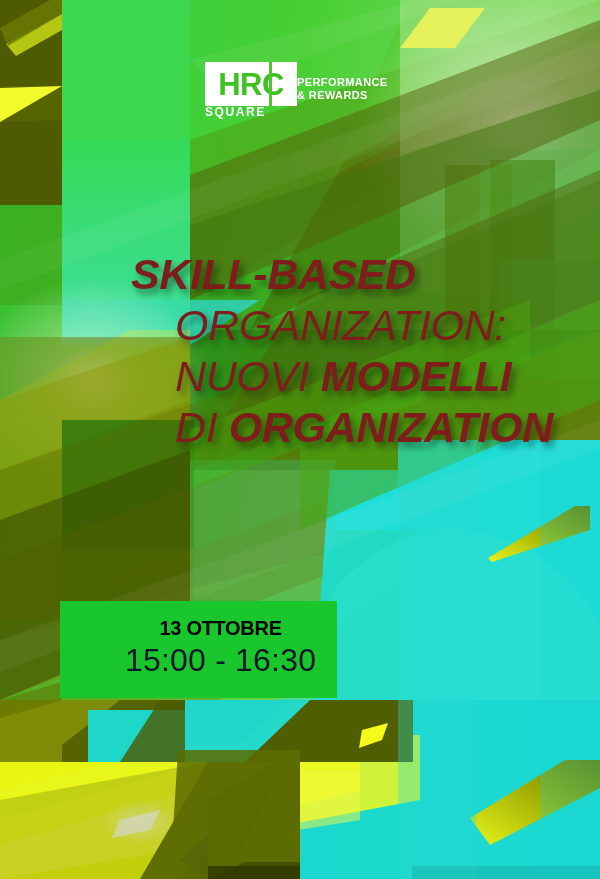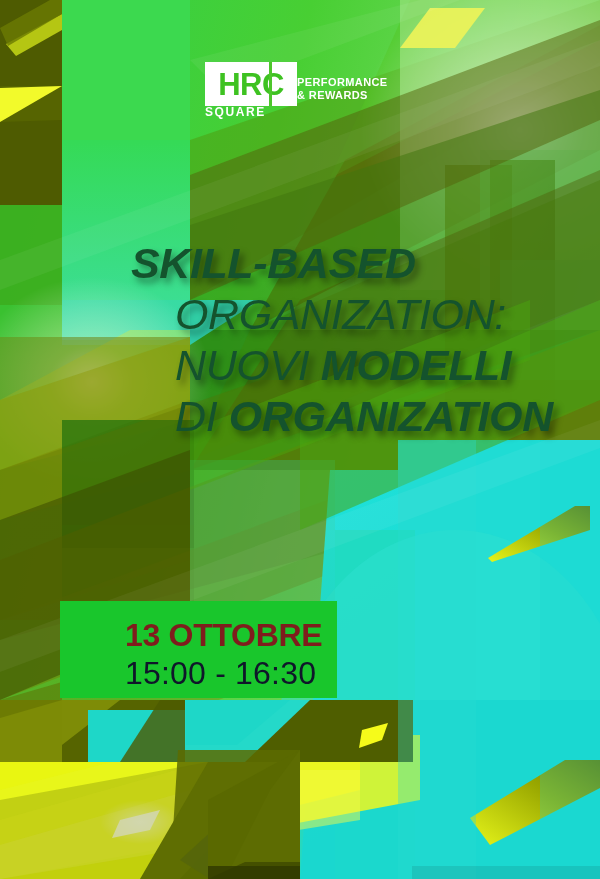--- a/index.html
+++ b/index.html
@@ -80,23 +80,23 @@
     font-weight: bold;
     letter-spacing: 0.4px;
     line-height: 1.22;
   }
   .logo-tagline span { display: block; }
 
   
   .headline {
     position: absolute;
     left: 131px;
-    top: 238px;
+    top: 249px;
     z-index: 40;
-    color: #14532d;
+    color: #7f1d1d;
     font-style: italic;
     font-size: 43px;
     line-height: 51px;
     letter-spacing: -0.4px;
     text-shadow: 4px 5px 7px rgba(0,0,0,0.42);
     white-space: nowrap;
   }
   .headline .ln { display: block; }
   .bold { font-weight: bold; }
   .light { font-weight: normal; margin-left: 44px; }
@@ -110,26 +110,27 @@
     height: 97px;
     background: #19c62c;
     z-index: 40;
   }
   .date-inner {
     position: absolute;
     left: 65px;
     top: 17px;
   }
   .date-line {
-    color: #7f1d1d;
-    font-size: 32px;
+    color: #000000;
+    font-size: 20px;
     font-weight: bold;
     letter-spacing: -0.3px;
     line-height: 1.08;
     white-space: nowrap;
+    text-align: center;
   }
   .time-line {
     color: #0f172a;
     font-size: 32px;
     font-weight: normal;
     letter-spacing: 0.2px;
     line-height: 1.15;
     margin-top: 2px;
     white-space: nowrap;
   }

